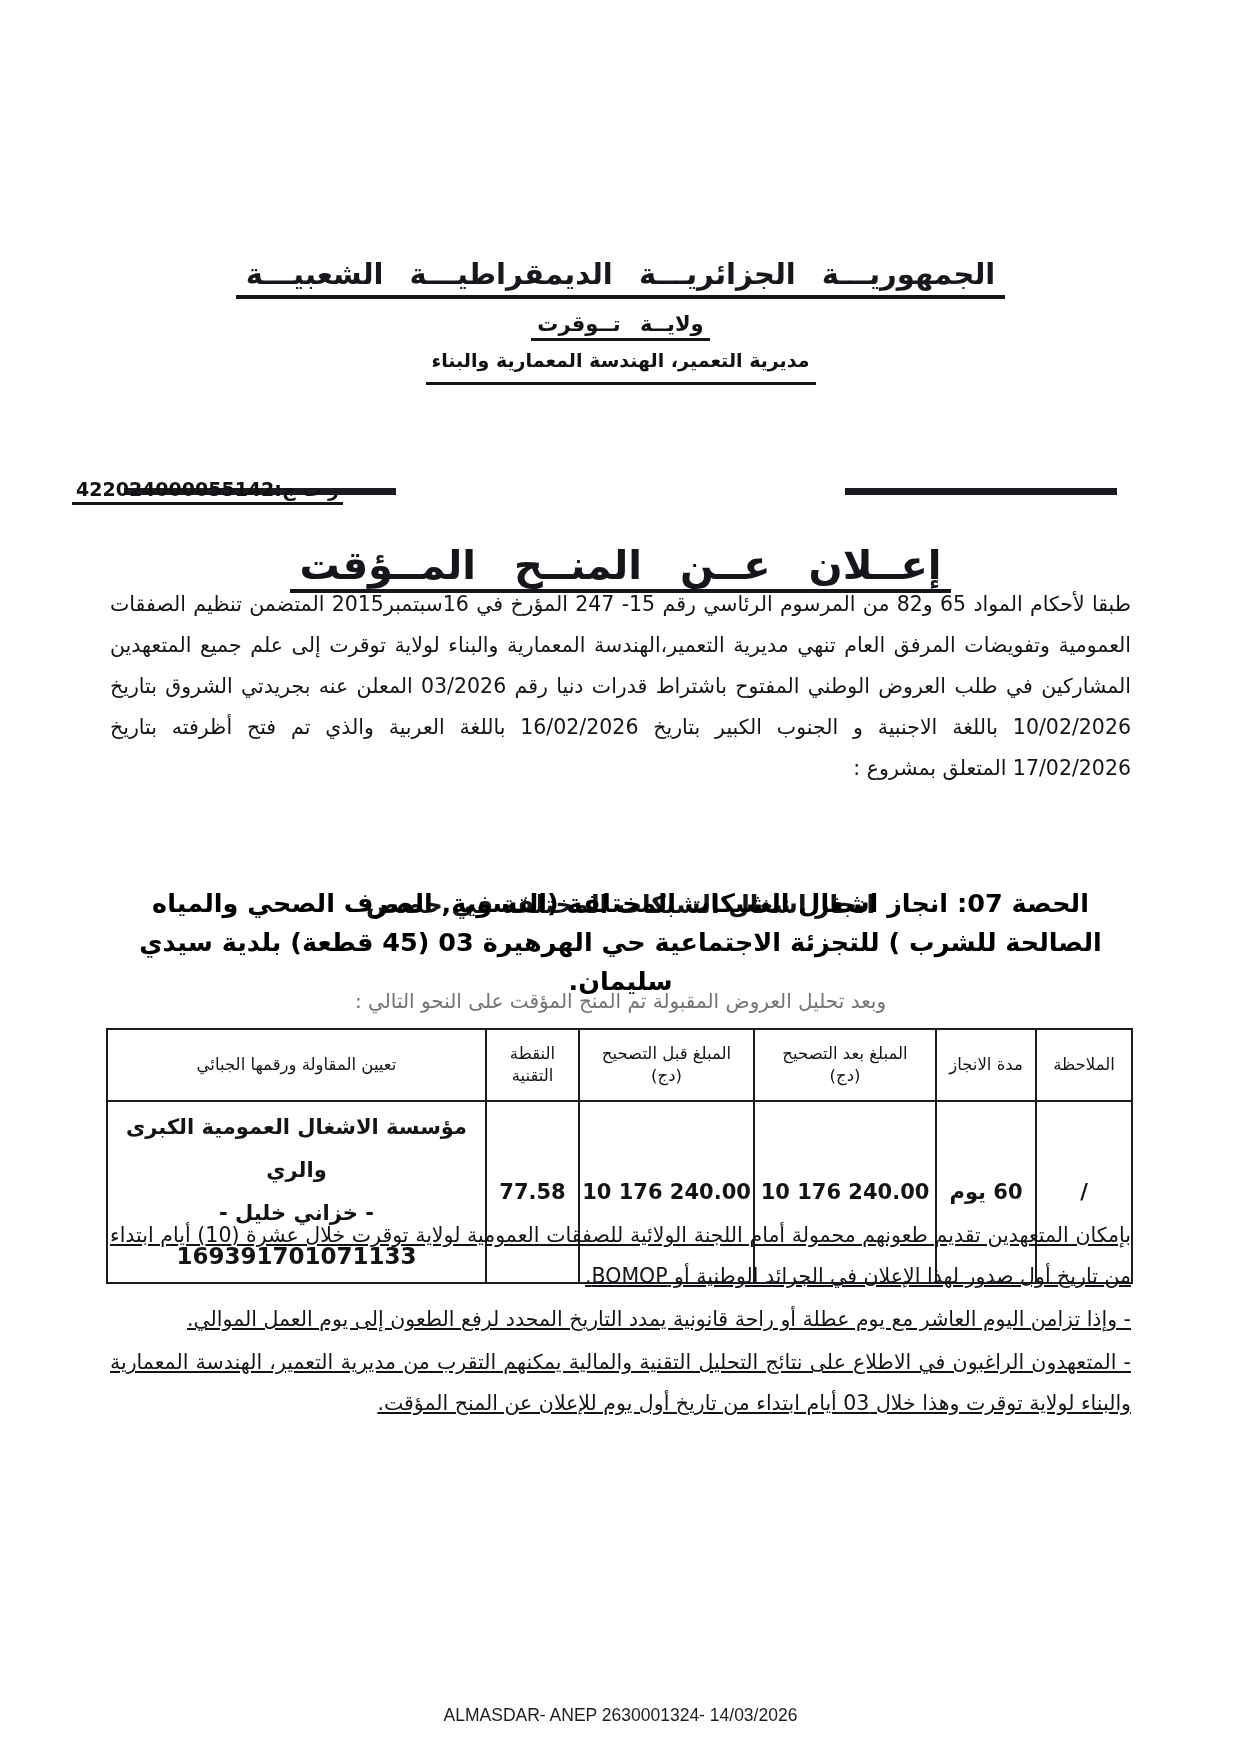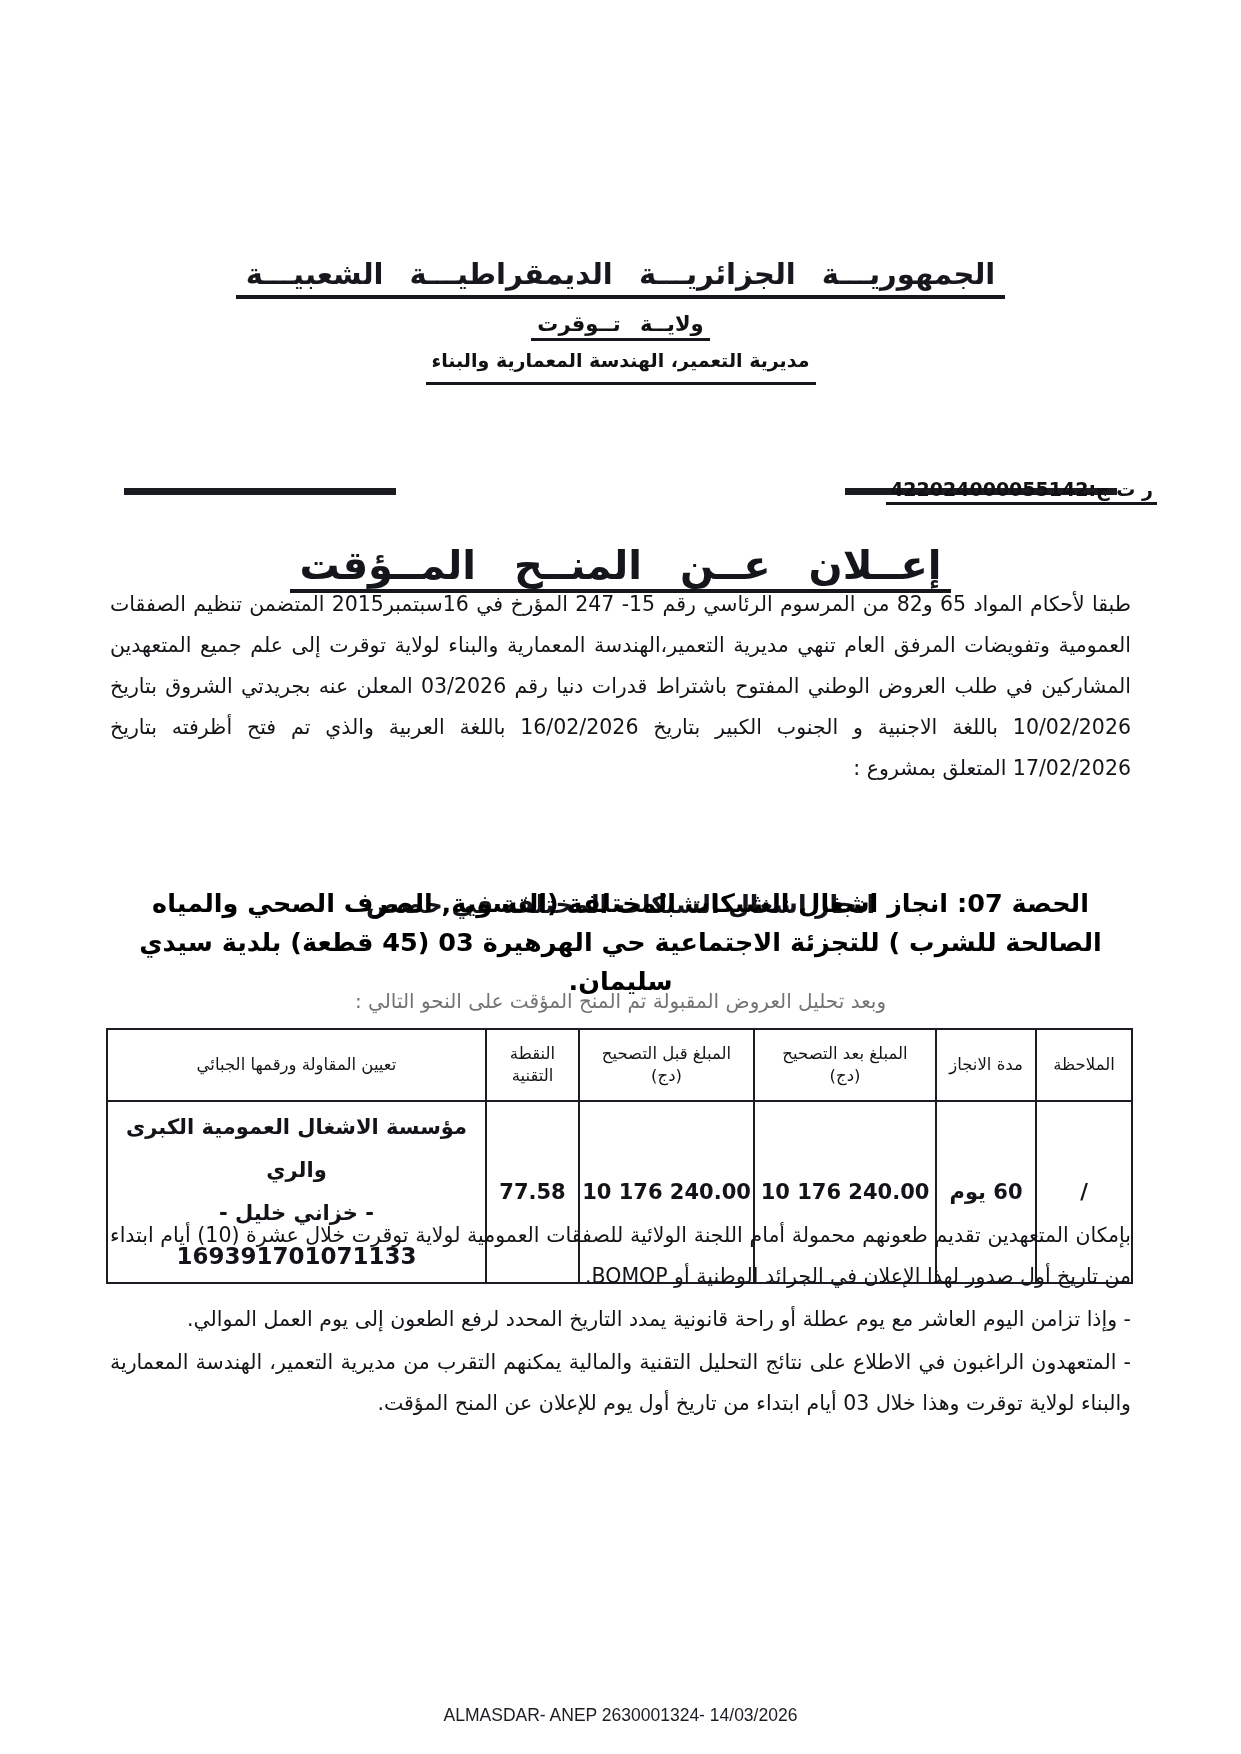--- a/index.html
+++ b/index.html
@@ -76,22 +76,22 @@
   .rule-left, .rule-right {
     position: absolute;
     top: 10px;
     height: 7px;
     background: #1a1c21;
   }
   .rule-right { right: 52px; width: 272px; }
   .rule-left  { left: 52px;  width: 272px; }
   .ref-center {
     position: absolute;
-    left: 0; right: 12px;
-    text-align: right;
+    left: 0; right: 4px;
+    text-align: left;
   }
   .ref-text {
     font-size: 19px;
     font-weight: bold;
     display: inline-block;
     border-bottom: 3px solid #15171c;
     padding: 0 4px 2px 4px;
     direction: rtl;
     unicode-bidi: embed;
   }
@@ -221,20 +221,21 @@
     right: 38px;
     left: 38px;
     font-size: 20.5px;
     line-height: 41px;
     color: #121417;
   }
   .note-p {
     text-align: justify;
     text-align-last: right;
     margin: 0 0 2px 0;
+    text-decoration: underline;
   }
 
   
   .footer-stamp {
     position: absolute;
     bottom: 28px;
     left: 0; right: 0;
     text-align: center;
     font-size: 17.5px;
     color: #1b1d22;

